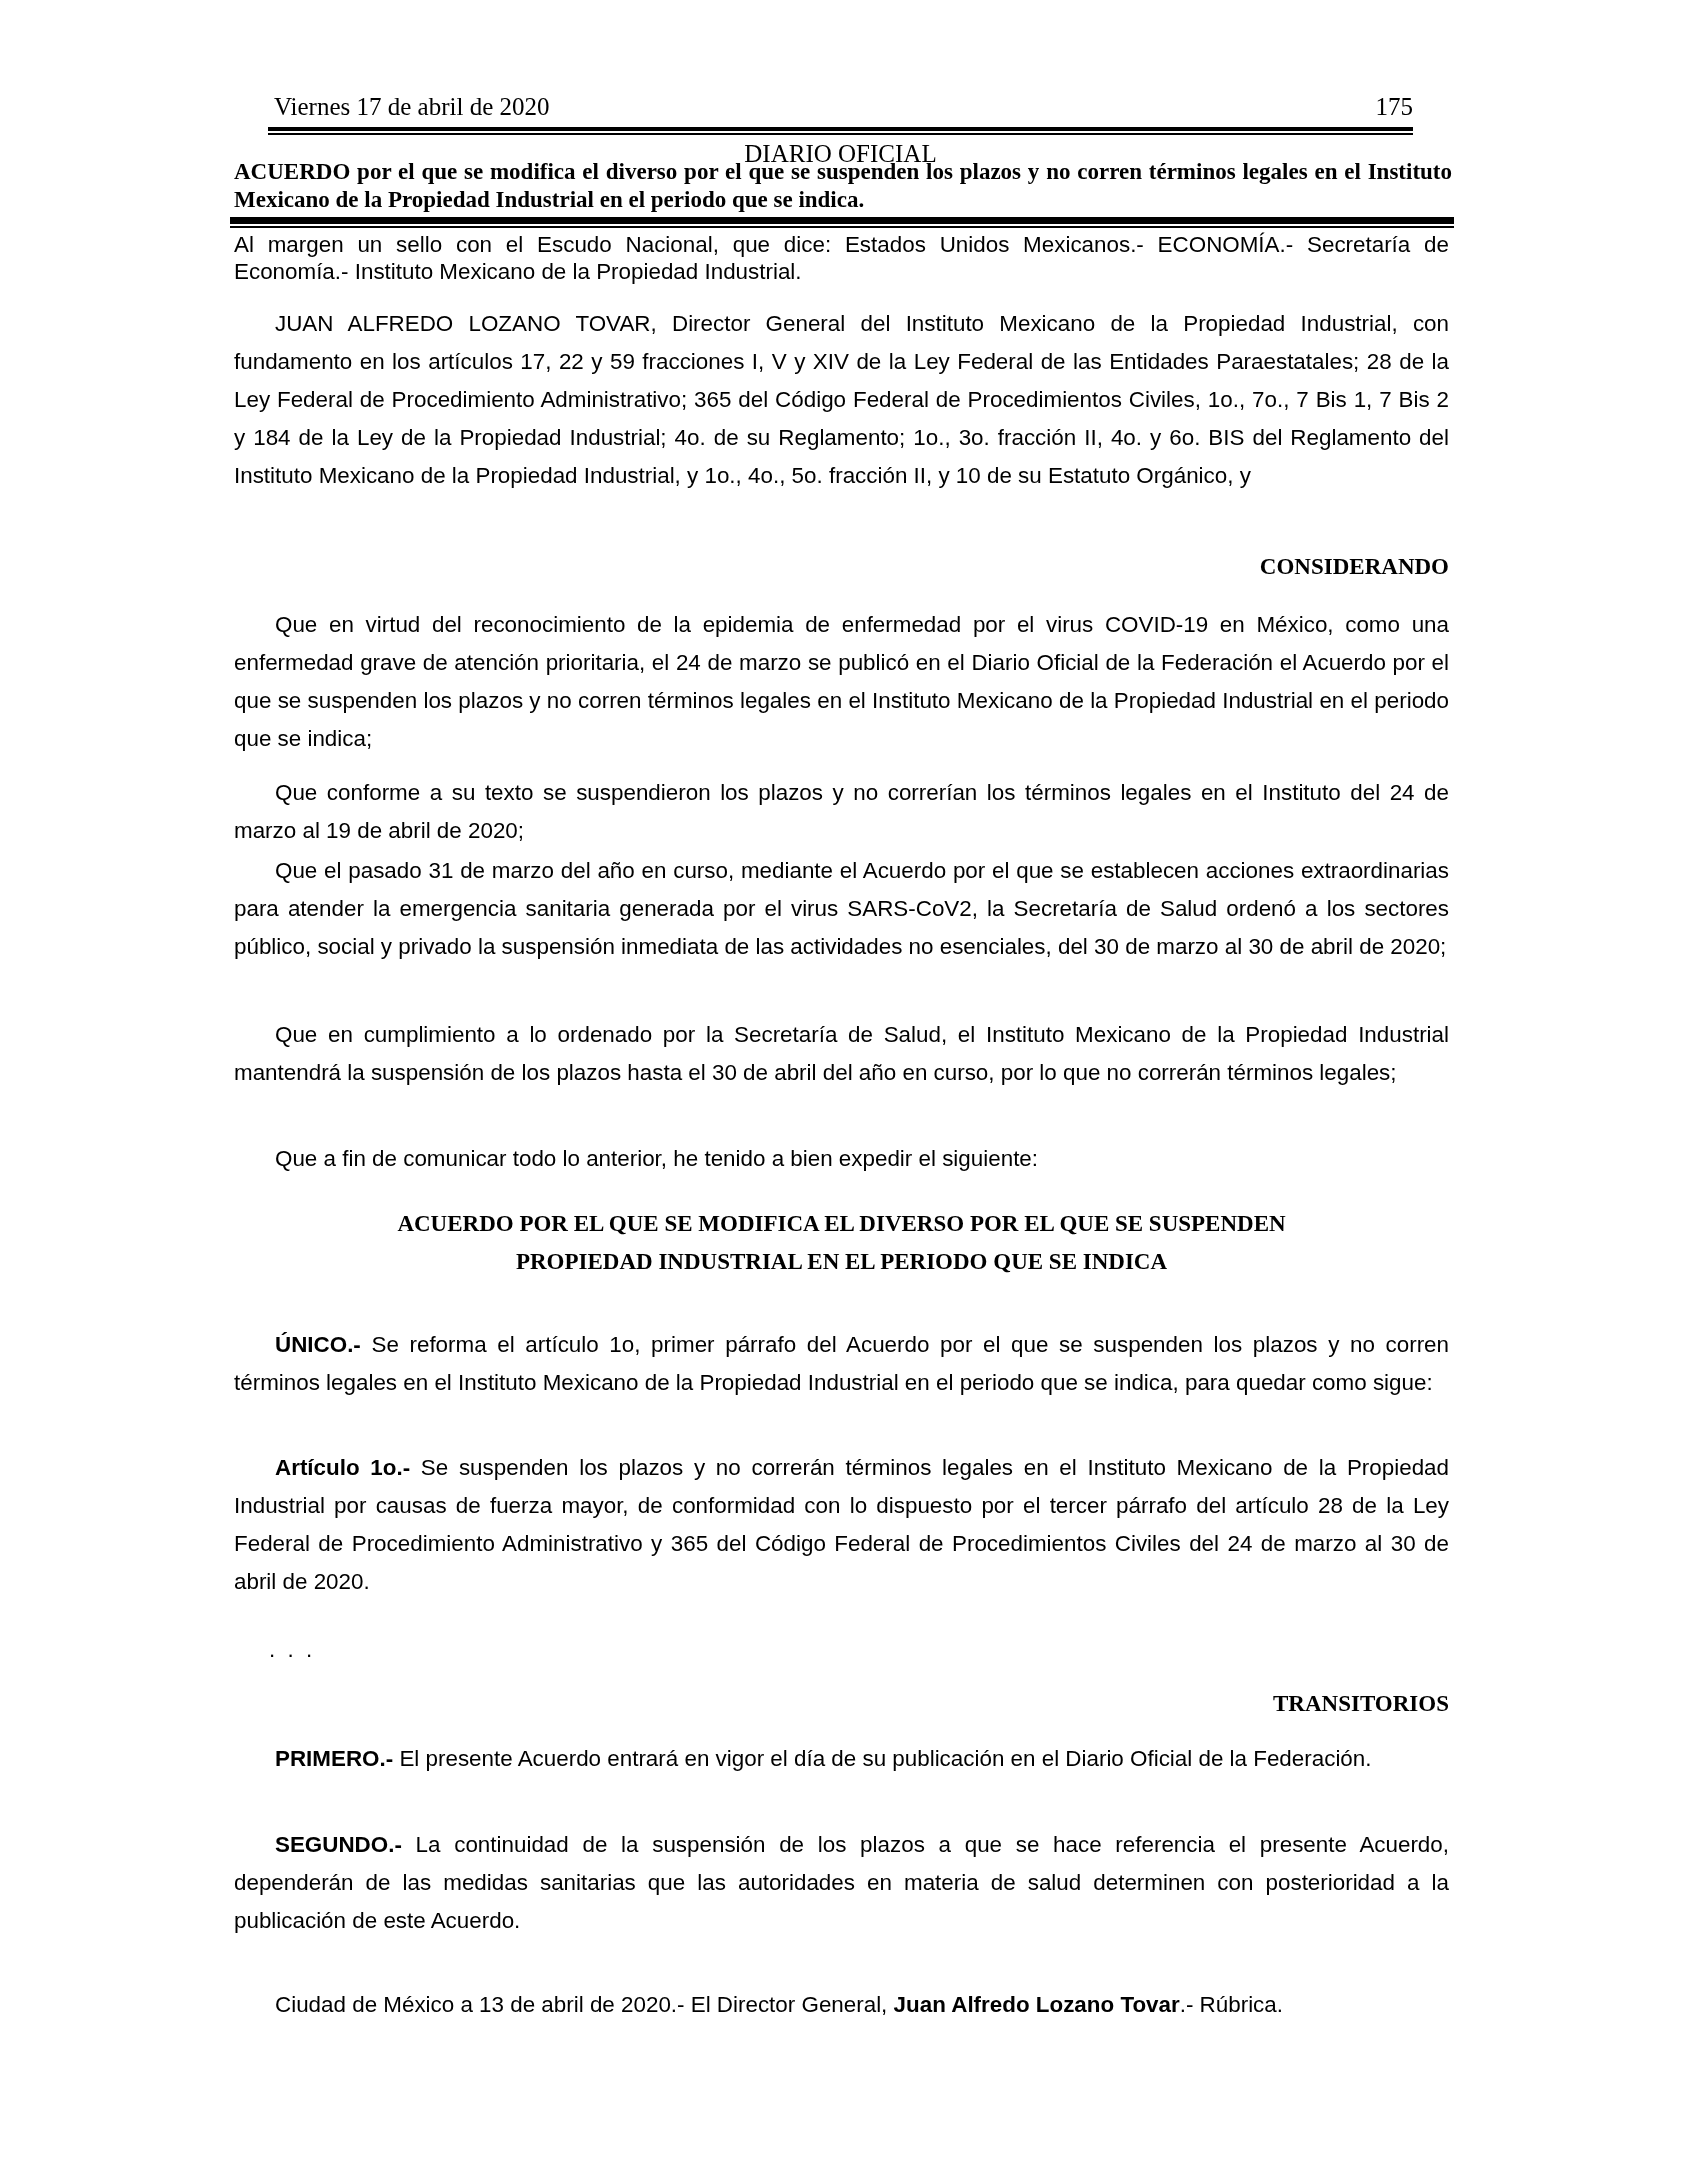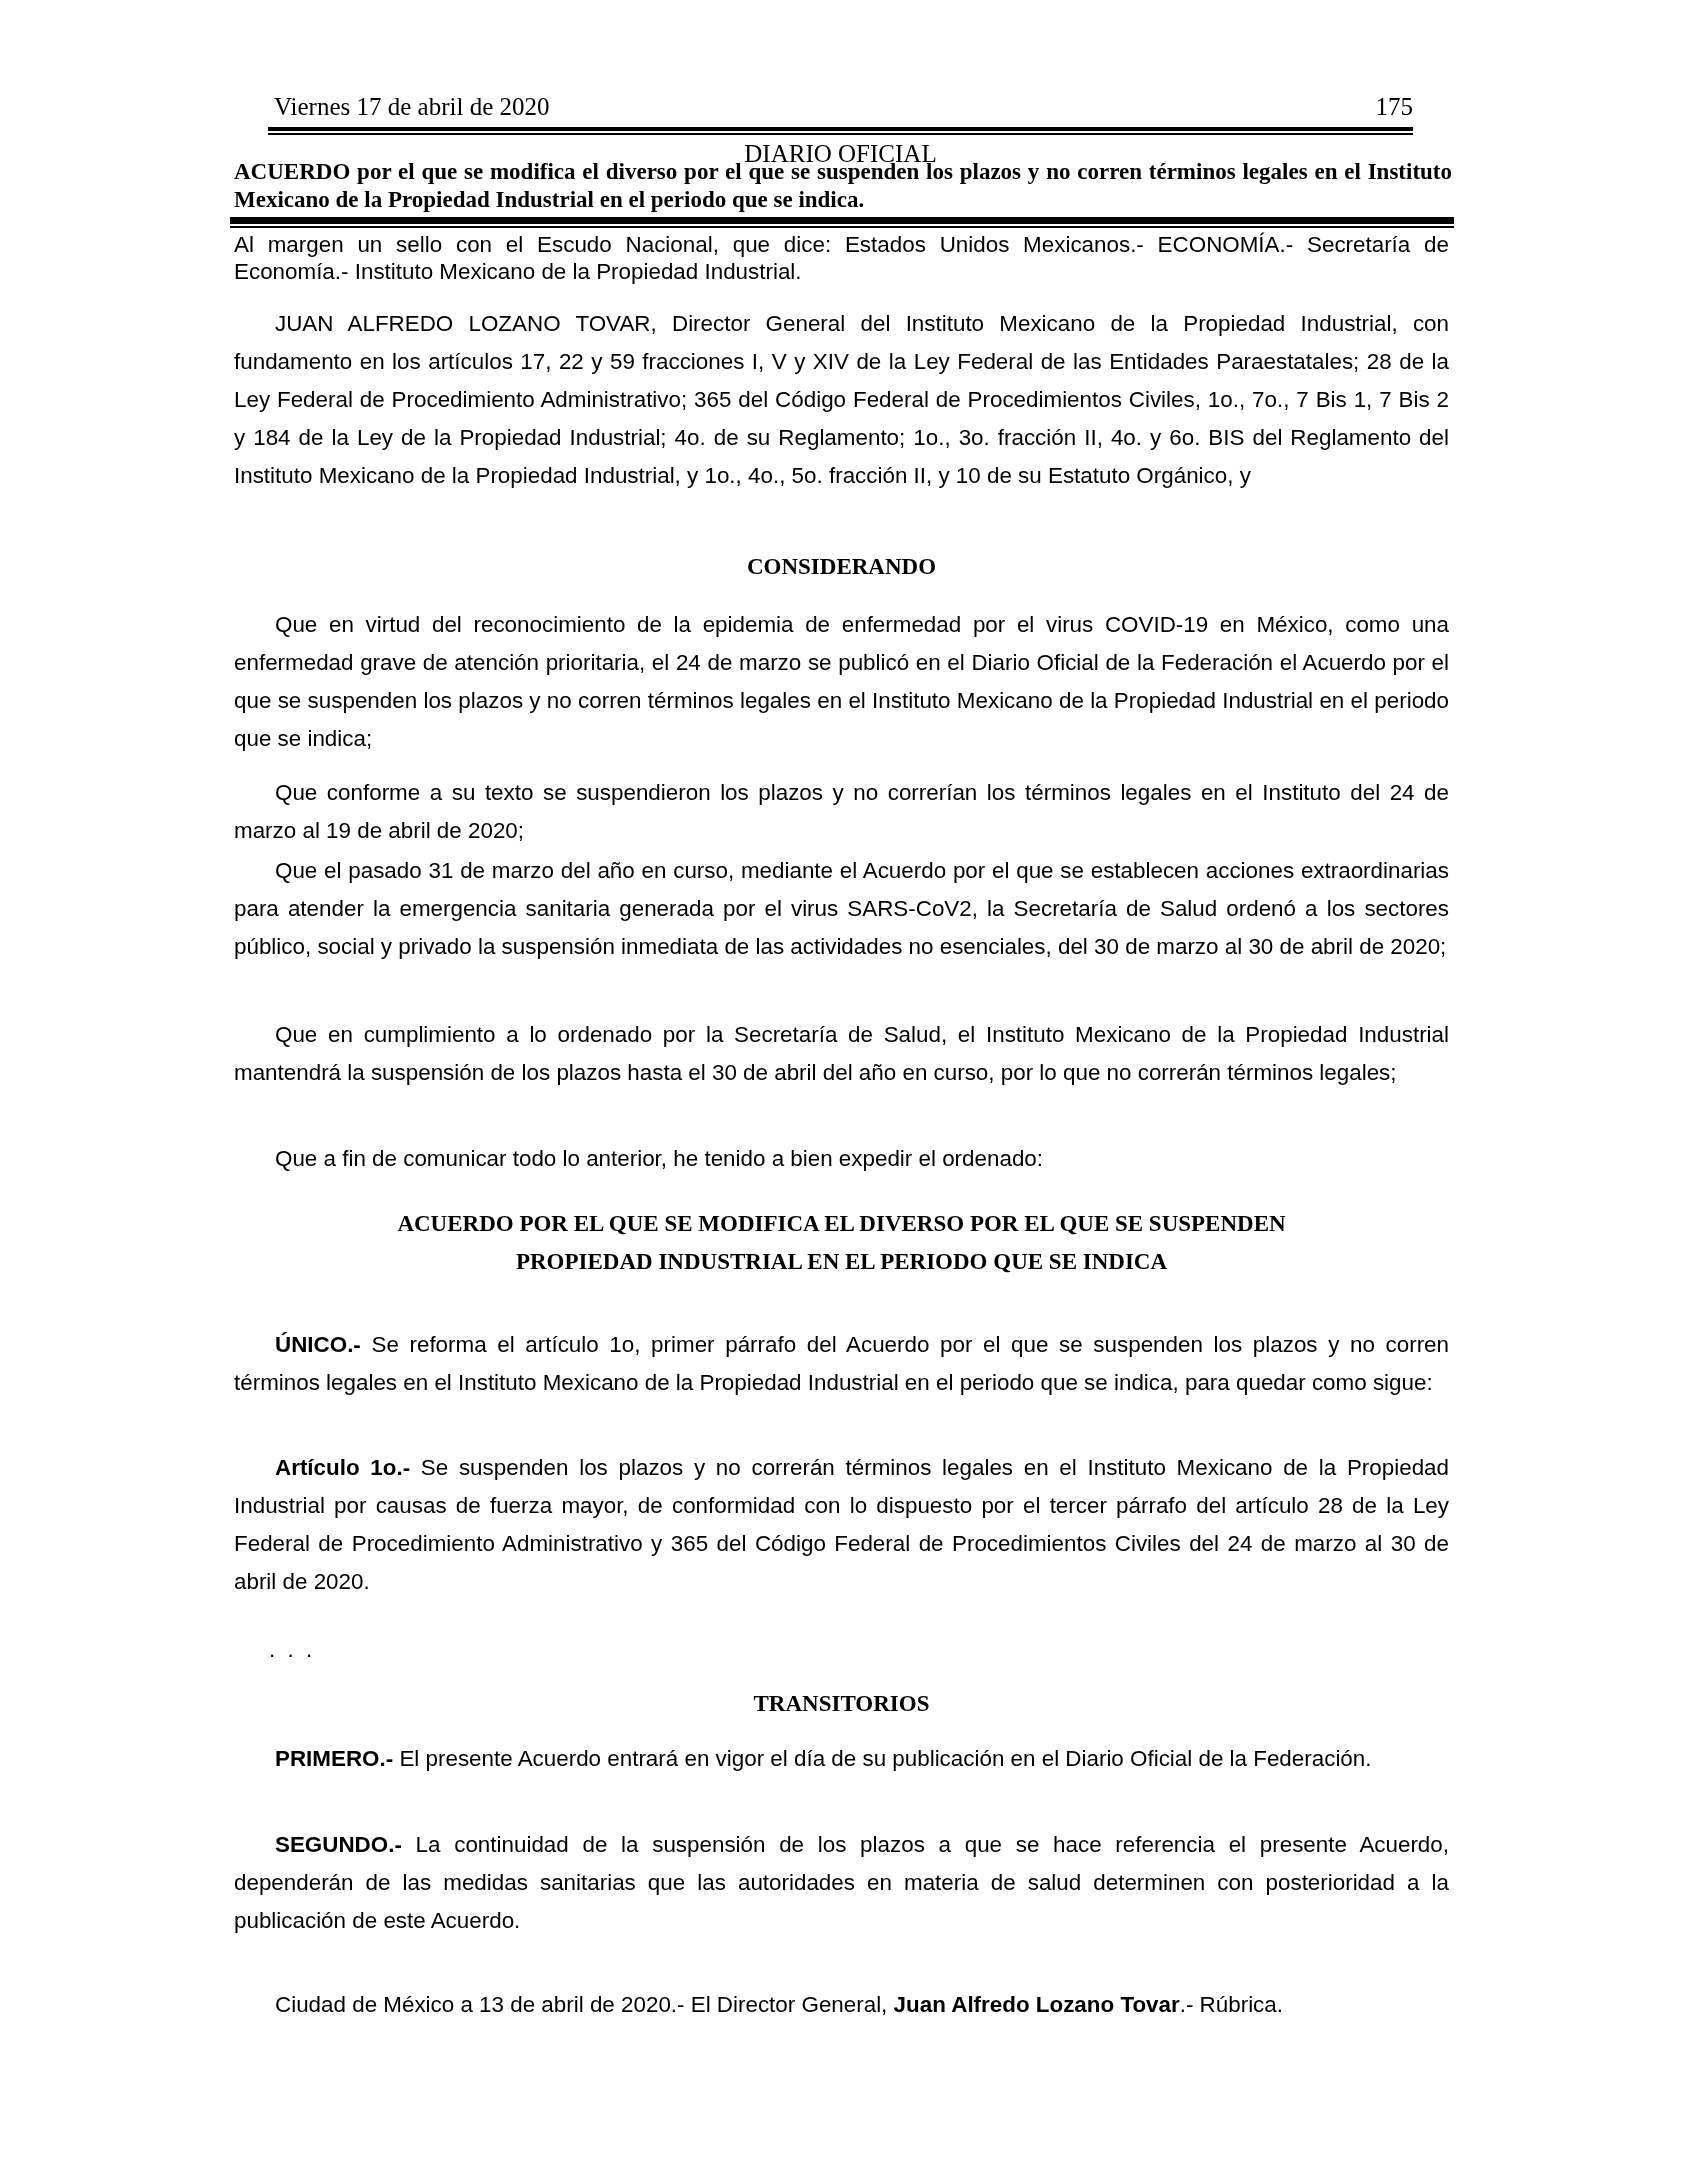--- a/index.html
+++ b/index.html
@@ -21,21 +21,21 @@
     text-align: justify; text-align-last: left; }
   .title-rule-thick { position: absolute; left: 230px; top: 217px; width: 1224px; height: 7px; background: #000; }
   .title-rule-thin  { position: absolute; left: 230px; top: 226px; width: 1224px; height: 2px; background: #000; }
 
   .body { font-family: "Liberation Sans", sans-serif; font-size: 22.4px; }
   .block { position: absolute; left: 234px; width: 1215px; text-align: justify; }
   .block p { margin: 0; }
   .lh-tight { line-height: 27px; }
   .lh { line-height: 38px; }
   .indent { text-indent: 41px; }
-  .center-heading { position: absolute; left: 234px; width: 1215px; text-align: center;
+  .center-heading { position: absolute; left: 234px; width: 1215px; text-align: right;
     font-family: "Liberation Serif", serif; font-weight: bold; font-size: 23px; }
   .caps-heading { position: absolute; left: 234px; width: 1215px; text-align: center;
     font-family: "Liberation Serif", serif; font-weight: bold; font-size: 23px; line-height: 38px; }
   .caps-heading div { white-space: nowrap; }
   b.lbl { font-weight: bold; }
   .ellipsis { position: absolute; left: 269px; font-family: "Liberation Sans", sans-serif; font-size: 22.4px; line-height: 24px; letter-spacing: 3px; }
   .sig { position: absolute; left: 234px; width: 1215px; text-indent: 41px; white-space: nowrap; }
 </style>
 </head>
 <body>
@@ -70,21 +70,21 @@
   <div class="block body lh indent" style="top:766px;margin-top:8px;">
     <p>Que conforme a su texto se suspendieron los plazos y no correrían los términos legales en el Instituto del 24 de marzo al 19 de abril de 2020;</p>
   </div>
   <div class="block body lh indent" style="top:852px;">
     <p>Que el pasado 31 de marzo del año en curso, mediante el Acuerdo por el que se establecen acciones extraordinarias para atender la emergencia sanitaria generada por el virus SARS-CoV2, la Secretaría de Salud ordenó a los sectores público, social y privado la suspensión inmediata de las actividades no esenciales, del 30 de marzo al 30 de abril de 2020;</p>
   </div>
   <div class="block body lh indent" style="top:1016px;">
     <p>Que en cumplimiento a lo ordenado por la Secretaría de Salud, el Instituto Mexicano de la Propiedad Industrial mantendrá la suspensión de los plazos hasta el 30 de abril del año en curso, por lo que no correrán términos legales;</p>
   </div>
   <div class="block body lh indent" style="top:1140px;">
-    <p>Que a fin de comunicar todo lo anterior, he tenido a bien expedir el ordenado:</p>
+    <p>Que a fin de comunicar todo lo anterior, he tenido a bien expedir el siguiente:</p>
   </div>
 
   <div class="caps-heading" style="top:1205px;">
     <div>ACUERDO POR EL QUE SE MODIFICA EL DIVERSO POR EL QUE SE SUSPENDEN</div>
     <div>PROPIEDAD INDUSTRIAL EN EL PERIODO QUE SE INDICA</div>
   </div>
 
   <div class="block body lh indent" style="top:1326px;">
     <p><b class="lbl">ÚNICO.-</b><span> Se reforma el artículo 1o, primer párrafo del Acuerdo por el que se suspenden los plazos y no corren términos legales en el Instituto Mexicano de la Propiedad Industrial en el periodo que se indica, para quedar como sigue:</span></p>
   </div>

